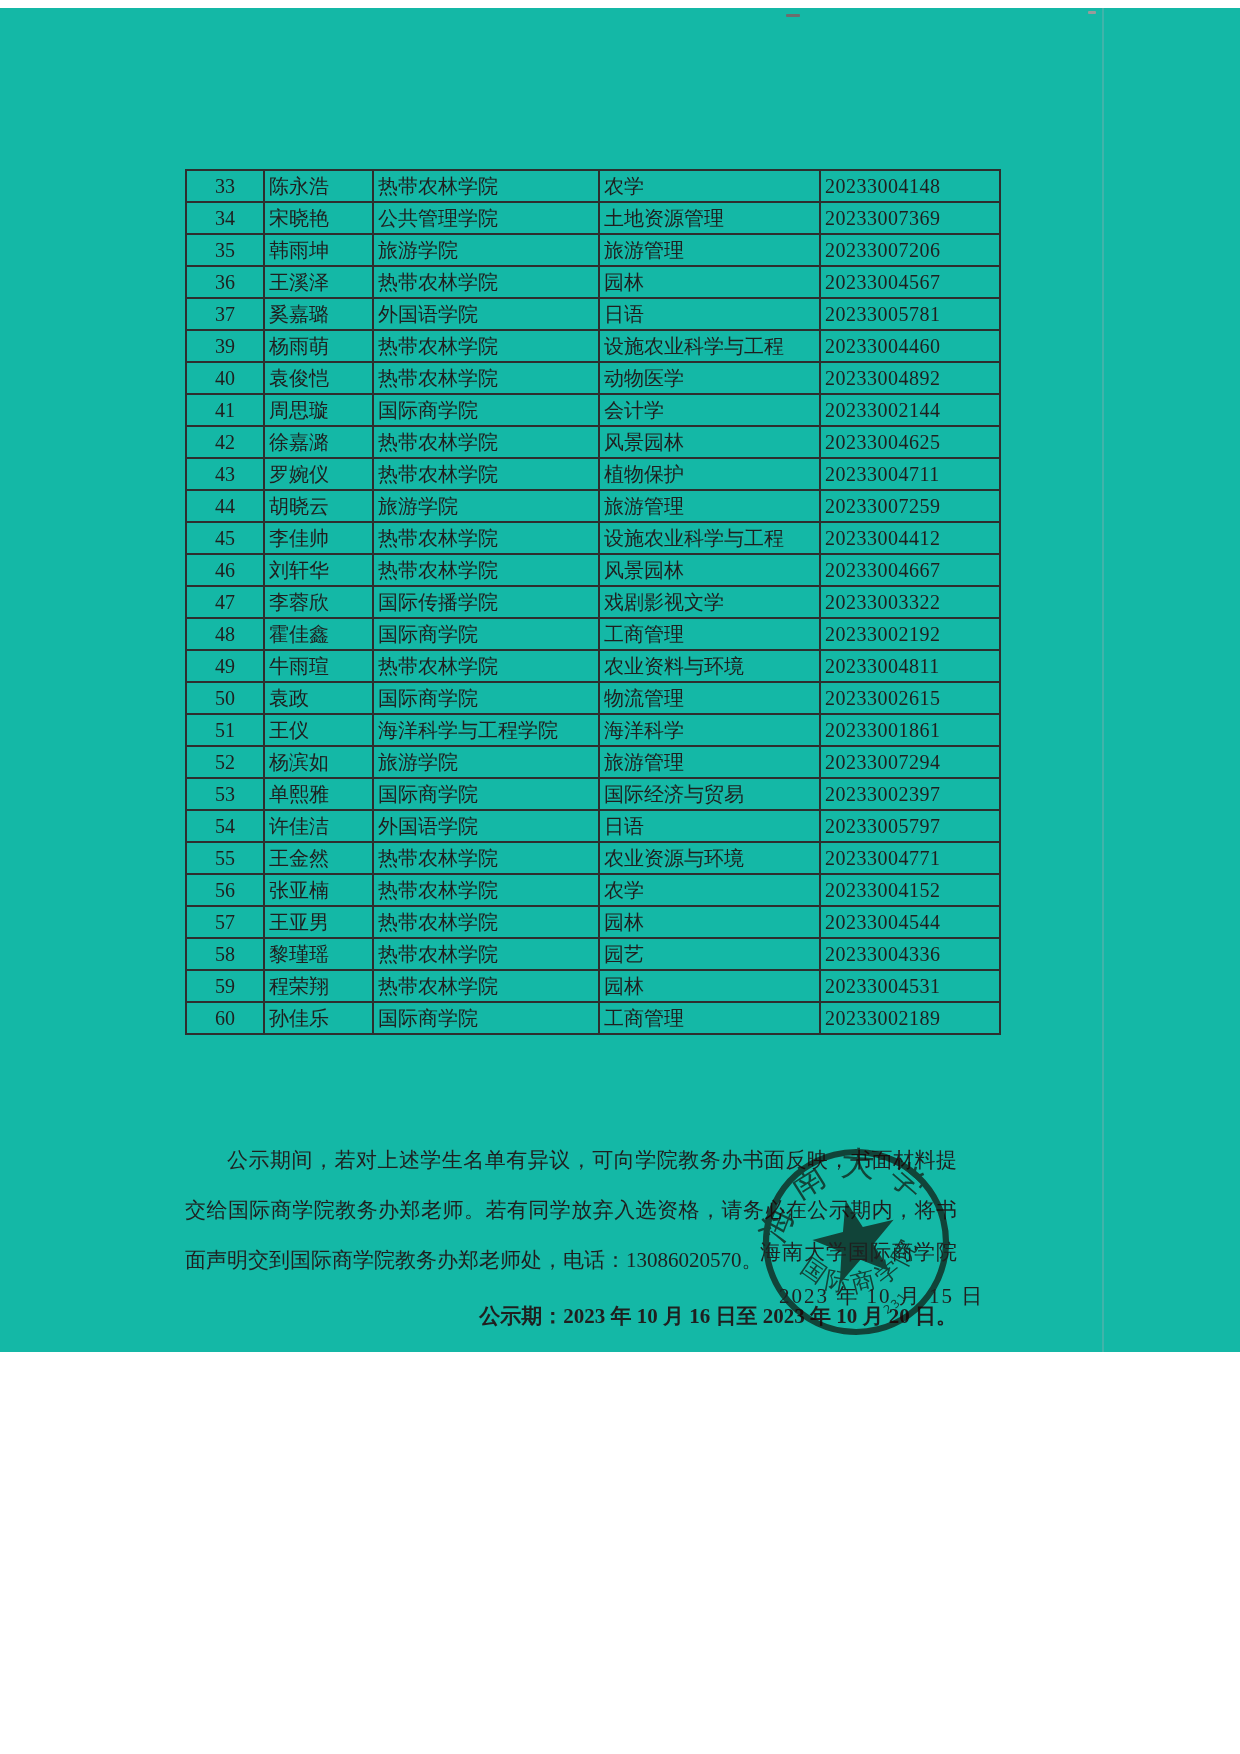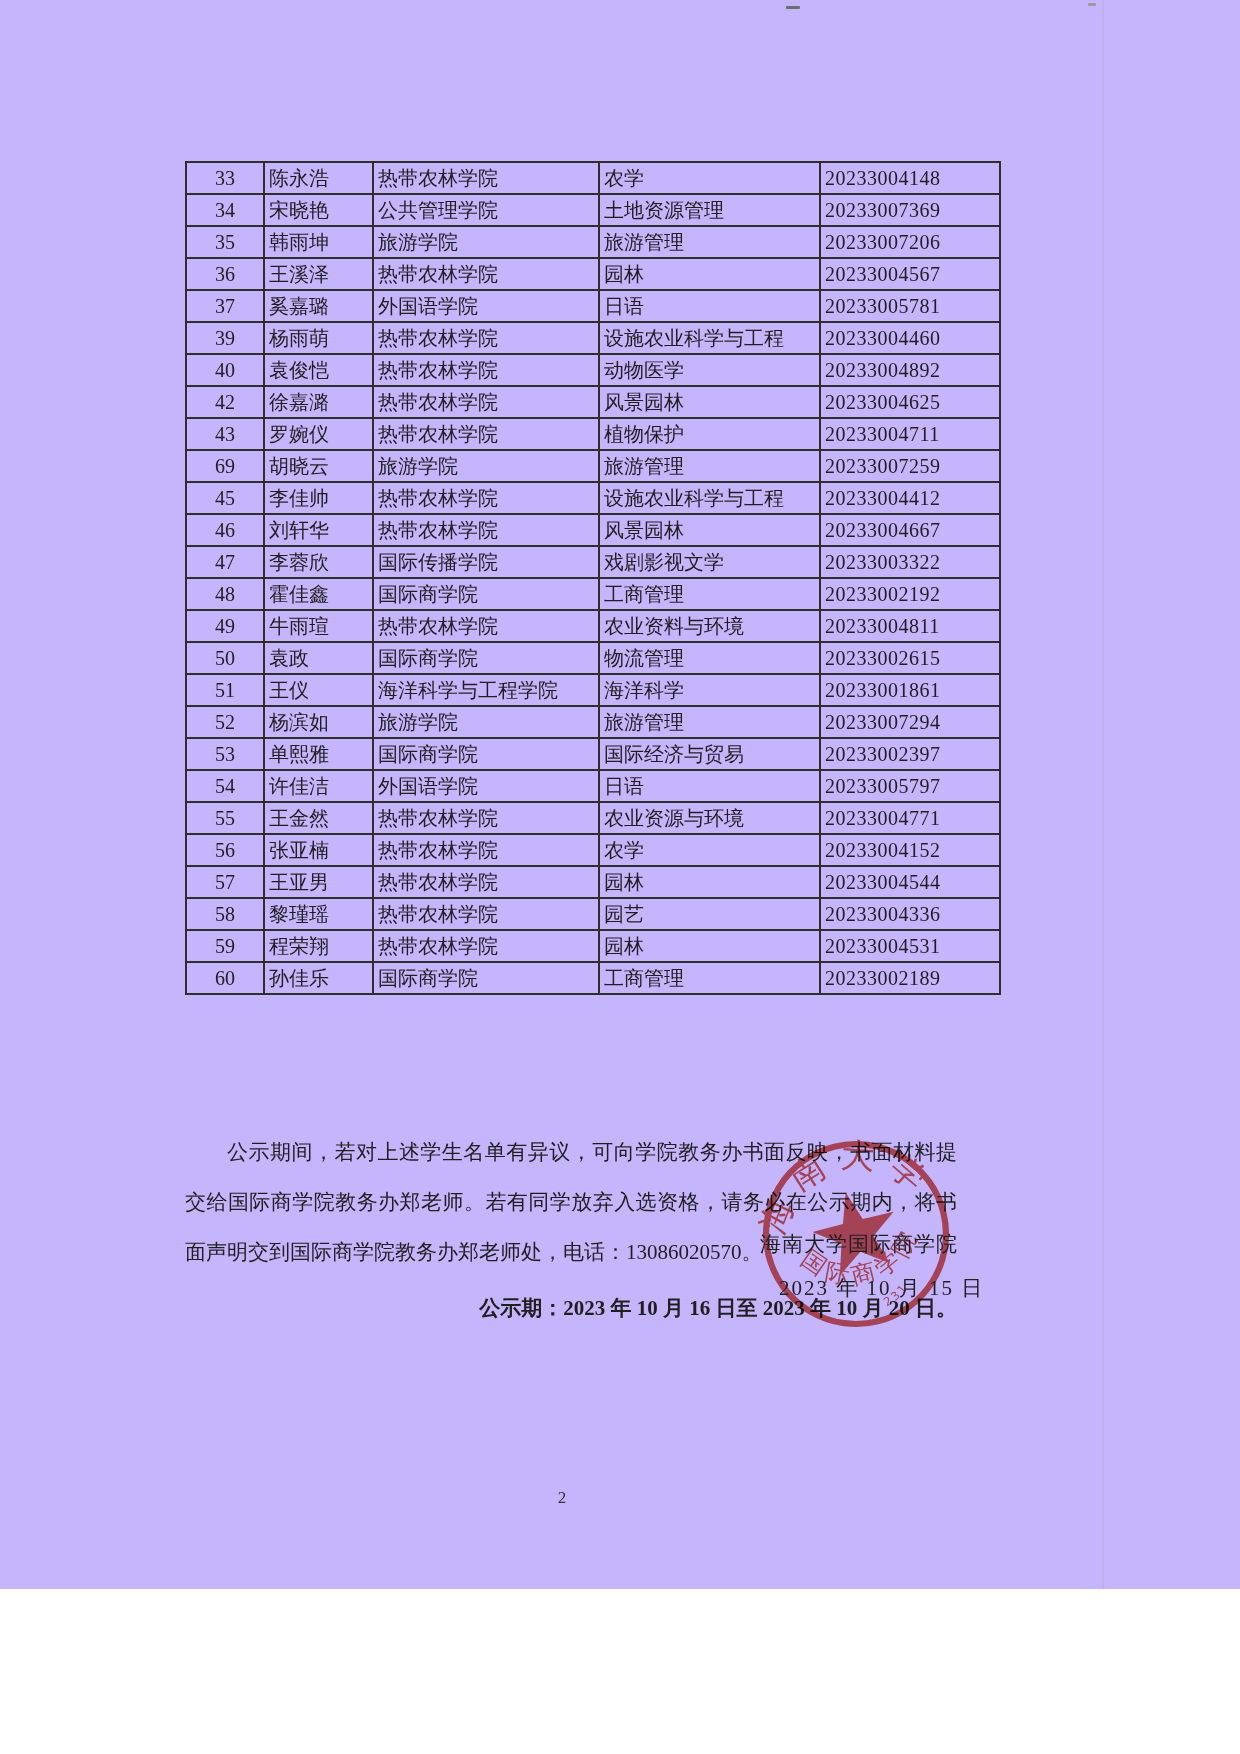--- a/index.html
+++ b/index.html
@@ -1,22 +1,23 @@
 <!DOCTYPE html>
 <html><head>
 <meta charset="utf-8">
 <style>
   html,body{margin:0;padding:0;background:#ffffff;}
   .page{
     position:relative;
-    width:1240px;height:1589px;
-    background:#c4b5fd;
+    width:1240px;height:1344px;
+    background:#14b8a6;
     font-family:"Liberation Serif","DejaVu Serif",serif;
     color:#1f1f1f;
     overflow:hidden;
+    margin-top:8px;
   }
   
   .scan-line{position:absolute;left:1102px;top:0;width:2px;height:100%;background:rgba(168,172,178,0.30);}
   .speck-1{position:absolute;left:786px;top:6px;width:14px;height:3px;background:#6d6d6d;border-radius:1px;}
   .speck-2{position:absolute;left:1088px;top:3px;width:8px;height:3px;background:#9a9a9a;border-radius:1px;}
 
   
   table.roster{
     position:absolute;left:185px;top:161px;
     width:764px;border-collapse:collapse;table-layout:fixed;
@@ -111,35 +112,42 @@
           <td class="col-id">20233004460</td>
         </tr>
         <tr>
           <td class="col-no">40</td>
           <td class="col-name">袁俊恺</td>
           <td class="col-college">热带农林学院</td>
           <td class="col-major">动物医学</td>
           <td class="col-id">20233004892</td>
         </tr>
         <tr>
+          <td class="col-no">41</td>
+          <td class="col-name">周思璇</td>
+          <td class="col-college">国际商学院</td>
+          <td class="col-major">会计学</td>
+          <td class="col-id">20233002144</td>
+        </tr>
+        <tr>
           <td class="col-no">42</td>
           <td class="col-name">徐嘉潞</td>
           <td class="col-college">热带农林学院</td>
           <td class="col-major">风景园林</td>
           <td class="col-id">20233004625</td>
         </tr>
         <tr>
           <td class="col-no">43</td>
           <td class="col-name">罗婉仪</td>
           <td class="col-college">热带农林学院</td>
           <td class="col-major">植物保护</td>
           <td class="col-id">20233004711</td>
         </tr>
         <tr>
-          <td class="col-no">69</td>
+          <td class="col-no">44</td>
           <td class="col-name">胡晓云</td>
           <td class="col-college">旅游学院</td>
           <td class="col-major">旅游管理</td>
           <td class="col-id">20233007259</td>
         </tr>
         <tr>
           <td class="col-no">45</td>
           <td class="col-name">李佳帅</td>
           <td class="col-college">热带农林学院</td>
           <td class="col-major">设施农业科学与工程</td>

